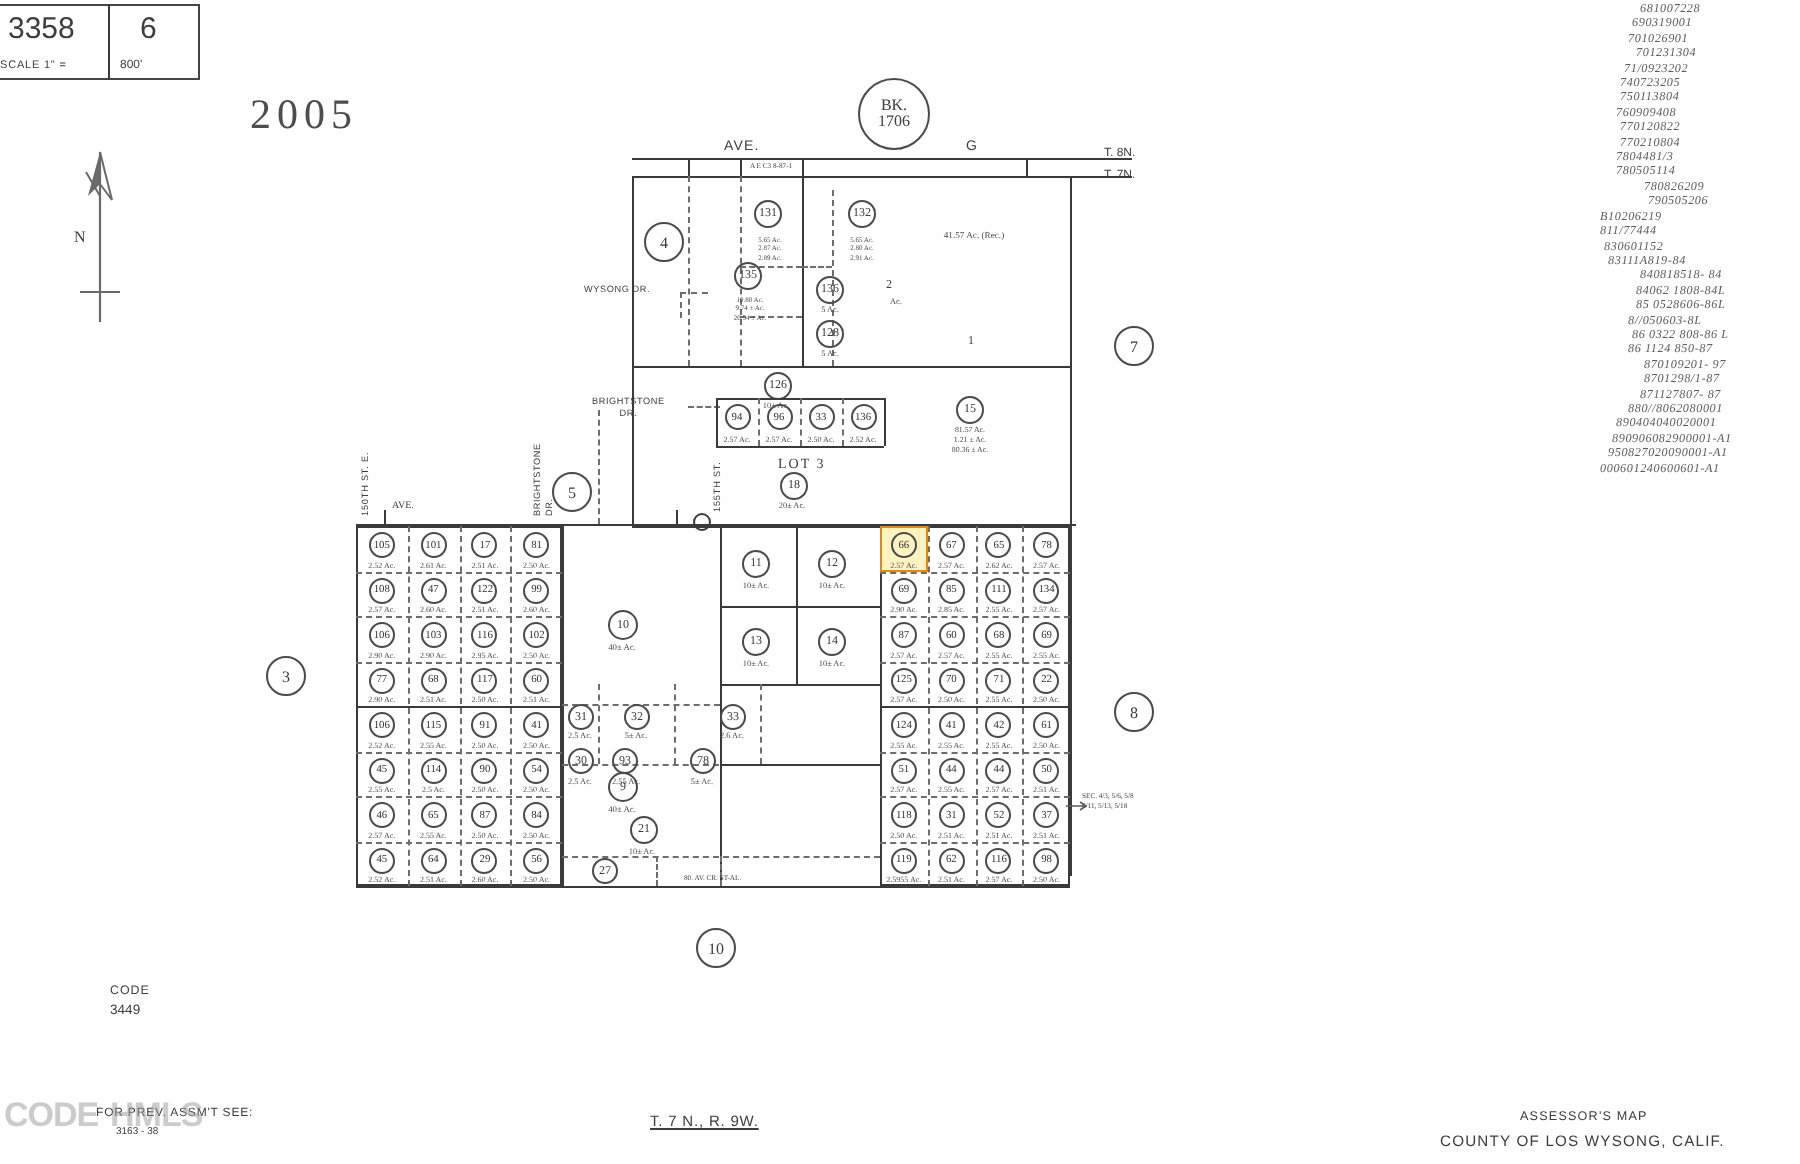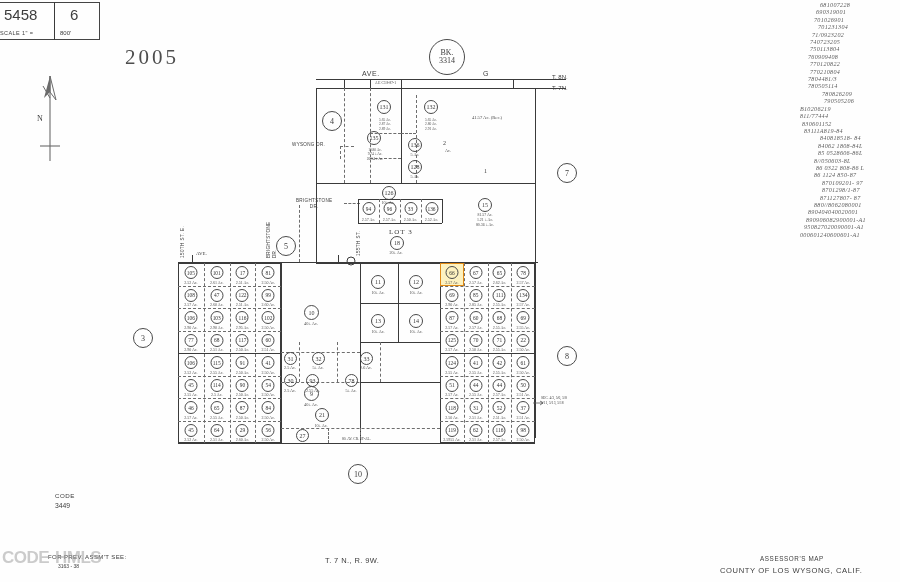--- a/index.html
+++ b/index.html
@@ -37,40 +37,40 @@
   .titlebox{position:absolute;border:1px solid #444;box-sizing:border-box;}
   .year{position:absolute;font-family:"Liberation Serif",serif;color:#4d4d4d;}
 </style>
 </head>
 <body>
 
 <div id="stage">
 
   <div class="titlebox" style="left:-4px;top:2px;width:104px;height:38px;"></div>
   <div class="ln vl" style="left:54px;top:2px;height:38px;"></div>
-  <div class="lbl" style="left:4px;top:6px;font-size:15px;font-family:'Liberation Sans',sans-serif;">5458</div>
+  <div class="lbl" style="left:4px;top:6px;font-size:15px;font-family:'Liberation Sans',sans-serif;">3358</div>
   <div class="lbl" style="left:70px;top:6px;font-size:15px;">6</div>
   <div class="lbl" style="left:0px;top:30px;font-size:5.5px;letter-spacing:.4px;">SCALE 1" =</div>
   <div class="lbl" style="left:60px;top:30px;font-size:6px;">800'</div>
 
 
   <div class="year" style="left:125px;top:45px;font-size:21px;letter-spacing:3px;">2005</div>
 
   <svg class="abs" style="left:26px;top:58px;" width="50" height="105" viewBox="0 0 50 105">
     <line x1="24" y1="18" x2="24" y2="103" stroke="#6a6a6a" stroke-width="1.1"></line>
     <line x1="14" y1="88" x2="34" y2="88" stroke="#6a6a6a" stroke-width="1.1"></line>
     <path d="M24 18 L18 40 L24 34 Z" fill="#6a6a6a"></path>
     <path d="M24 18 L30 42 L24 34 Z" fill="none" stroke="#6a6a6a" stroke-width="1"></path>
     <path d="M17 28 L24 40" stroke="#6a6a6a" stroke-width="1"></path>
   </svg>
   <div class="lbl serif" style="left:37px;top:114px;font-size:8px;">N</div>
 
   <div class="circ" style="left:429px;top:39px;width:34px;height:34px;flex-direction:column;line-height:1.05;font-size:8px;">
     <span>BK.</span>
-    <span>3314</span>
+    <span>1706</span>
   </div>
 
   <div class="ln hl" style="left:316px;top:79px;width:250px;"></div>
   <div class="ln hl" style="left:316px;top:88px;width:250px;"></div>
   <div class="lbl" style="left:362px;top:70px;font-size:7px;letter-spacing:.6px;">AVE.</div>
   <div class="lbl" style="left:483px;top:70px;font-size:7px;">G</div>
   <div class="lbl" style="left:552px;top:74px;font-size:6px;">T. 8N.</div>
   <div class="lbl" style="left:552px;top:85px;font-size:6px;">T. 7N.</div>
 
   <div class="ln vl" style="left:344px;top:79px;height:9px;"></div>
@@ -611,18 +611,18 @@
 
   <div class="lbl" style="left:55px;top:492px;font-size:6.2px;letter-spacing:.5px;">CODE</div>
   <div class="lbl" style="left:55px;top:502px;font-size:6.8px;">3449</div>
 
   <div class="lbl" style="left:48px;top:554px;font-size:6px;letter-spacing:.4px;">FOR PREV. ASSM'T SEE:</div>
   <div class="lbl" style="left:58px;top:563px;font-size:5px;">3163 - 38</div>
 
   <div class="wm2" style="left:2px;top:548px;font-size:17px;letter-spacing:-.5px;">CODE</div>
   <div class="wm2" style="left:55px;top:548px;font-size:17px;letter-spacing:-.5px;">HMLS</div>
 
-  <div class="lbl" style="left:325px;top:556px;font-size:7.5px;letter-spacing:.4px;">T. 7 N., R. 9W.</div>
+  <div class="lbl" style="left:325px;top:556px;font-size:7.5px;letter-spacing:.4px;text-decoration:underline;">T. 7 N., R. 9W.</div>
 
   <div class="lbl" style="left:760px;top:555px;font-size:6.3px;letter-spacing:.6px;">ASSESSOR'S MAP</div>
   <div class="lbl" style="left:720px;top:566px;font-size:7.6px;letter-spacing:.6px;">COUNTY OF LOS WYSONG, CALIF.</div>
 
 </div>
 
 </body></html>

